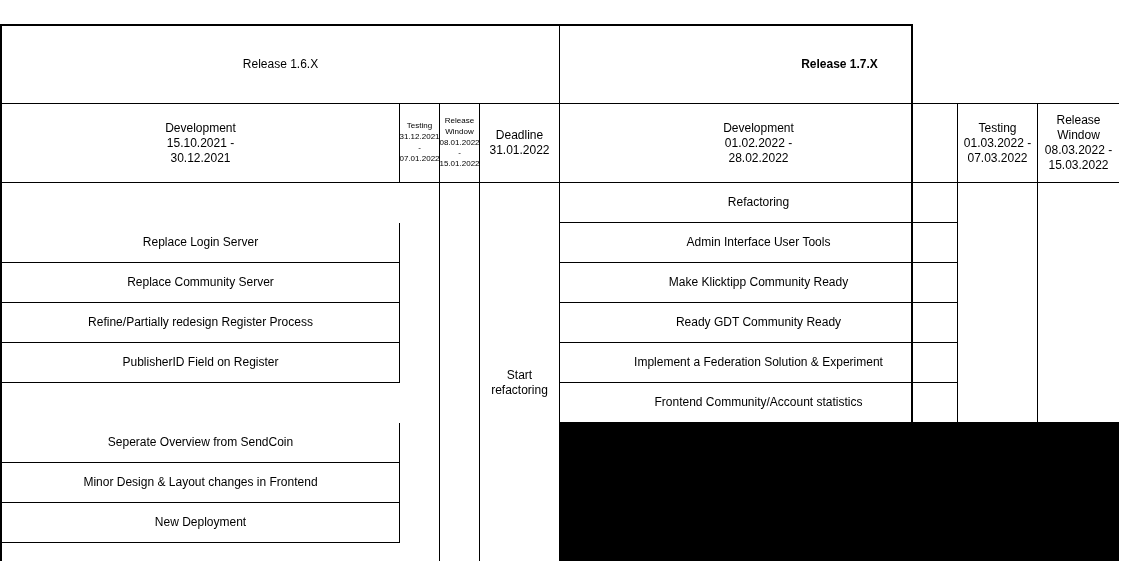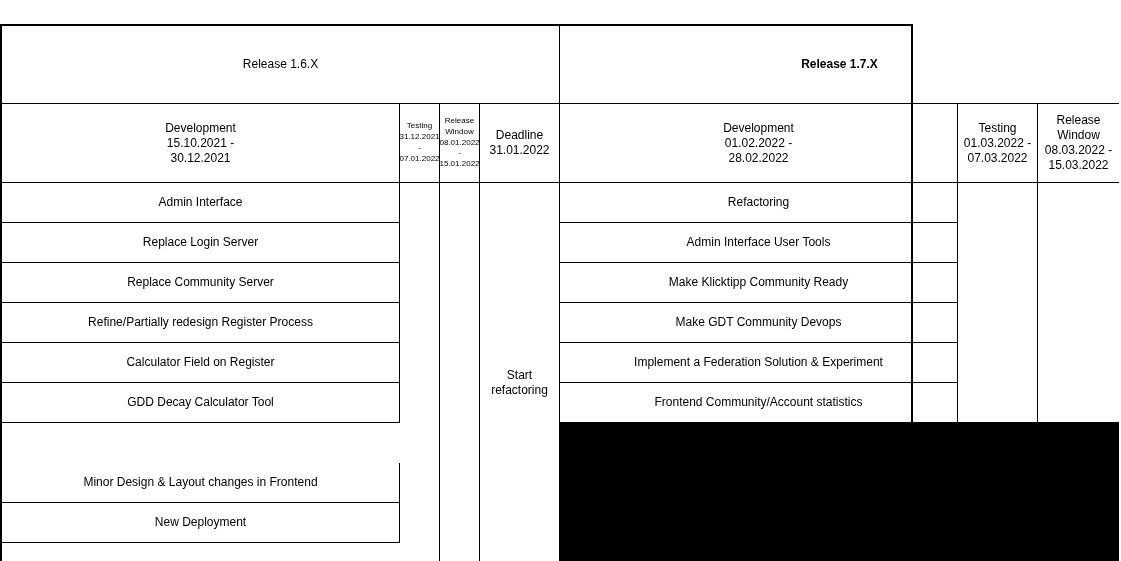--- a/index.html
+++ b/index.html
@@ -96,38 +96,37 @@
 01.02.2022 -
 28.02.2022</div>
   <div class="cell h-test17">Testing
 01.03.2022 -
 07.03.2022</div>
   <div class="cell h-rw17 no-r">Release
 Window
 08.03.2022 -
 15.03.2022</div>
 
-  <div class="cell t16" style="grid-row:3">Admin Interface</div>
   <div class="cell t16" style="grid-row:4">Replace Login Server</div>
   <div class="cell t16" style="grid-row:5">Replace Community Server</div>
   <div class="cell t16" style="grid-row:6">Refine/Partially redesign Register Process</div>
-  <div class="cell t16" style="grid-row:7">Calculator Field on Register</div>
-  <div class="cell t16" style="grid-row:8">GDD Decay Calculator Tool</div>
+  <div class="cell t16" style="grid-row:7">PublisherID Field on Register</div>
+  <div class="cell t16" style="grid-row:9">Seperate Overview from SendCoin</div>
   <div class="cell t16" style="grid-row:10">Minor Design &amp; Layout changes in Frontend</div>
   <div class="cell t16" style="grid-row:11">New Deployment</div>
 
   <div class="cell body-test16 no-b"></div>
   <div class="cell body-rw16 no-b"></div>
   <div class="cell body-deadline no-b">Start
 refactoring</div>
 
   <div class="cell t17" style="grid-row:3">Refactoring</div>
   <div class="cell t17" style="grid-row:4">Admin Interface User Tools</div>
   <div class="cell t17" style="grid-row:5">Make Klicktipp Community Ready</div>
-  <div class="cell t17" style="grid-row:6">Make GDT Community Devops</div>
+  <div class="cell t17" style="grid-row:6">Ready GDT Community Ready</div>
   <div class="cell t17" style="grid-row:7">Implement a Federation Solution &amp; Experiment</div>
   <div class="cell t17" style="grid-row:8">Frontend Community/Account statistics</div>
 
   <div class="cell body-test17"></div>
   <div class="cell body-rw17 no-r"></div>
 
   <div class="cell redacted no-r no-b"></div>
 
 </div>
 

